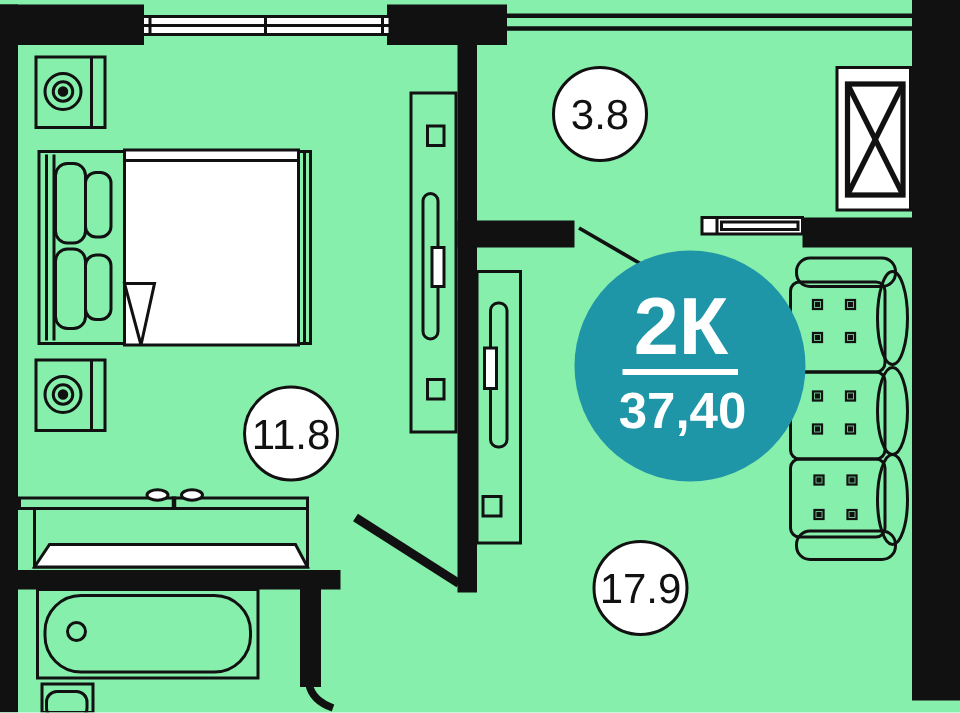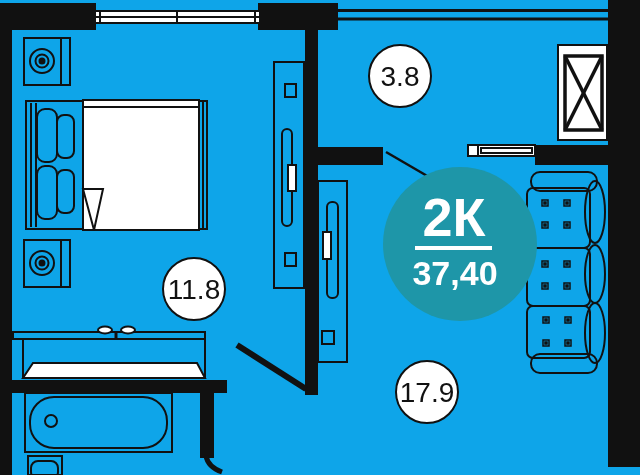--- a/index.html
+++ b/index.html
@@ -1,16 +1,16 @@
 <!DOCTYPE html>
 <html><head>
 <meta charset="utf-8">
 <style>
   html,body{margin:0;padding:0;background:#ffffff;}
-  .plan-wrap{position:relative;width:640px;height:475px;background:#0ea5e9;overflow:hidden;
+  .plan-wrap{position:relative;width:640px;height:475px;background:#86efac;overflow:hidden;
              font-family:"Liberation Sans", sans-serif;}
   svg{display:block;}
   .ink{stroke:#111111;fill:none;stroke-width:2;}
   .wall{fill:#111111;stroke:none;}
   .whitefill{fill:#ffffff;}
   .room-num{font-family:"Liberation Sans", sans-serif;font-size:28px;fill:#111111;
             text-anchor:middle;}
   .badge-main{font-family:"Liberation Sans", sans-serif;font-size:54px;font-weight:bold;
               text-anchor:middle;}
   .badge-sub{font-family:"Liberation Sans", sans-serif;font-size:34px;font-weight:bold;

